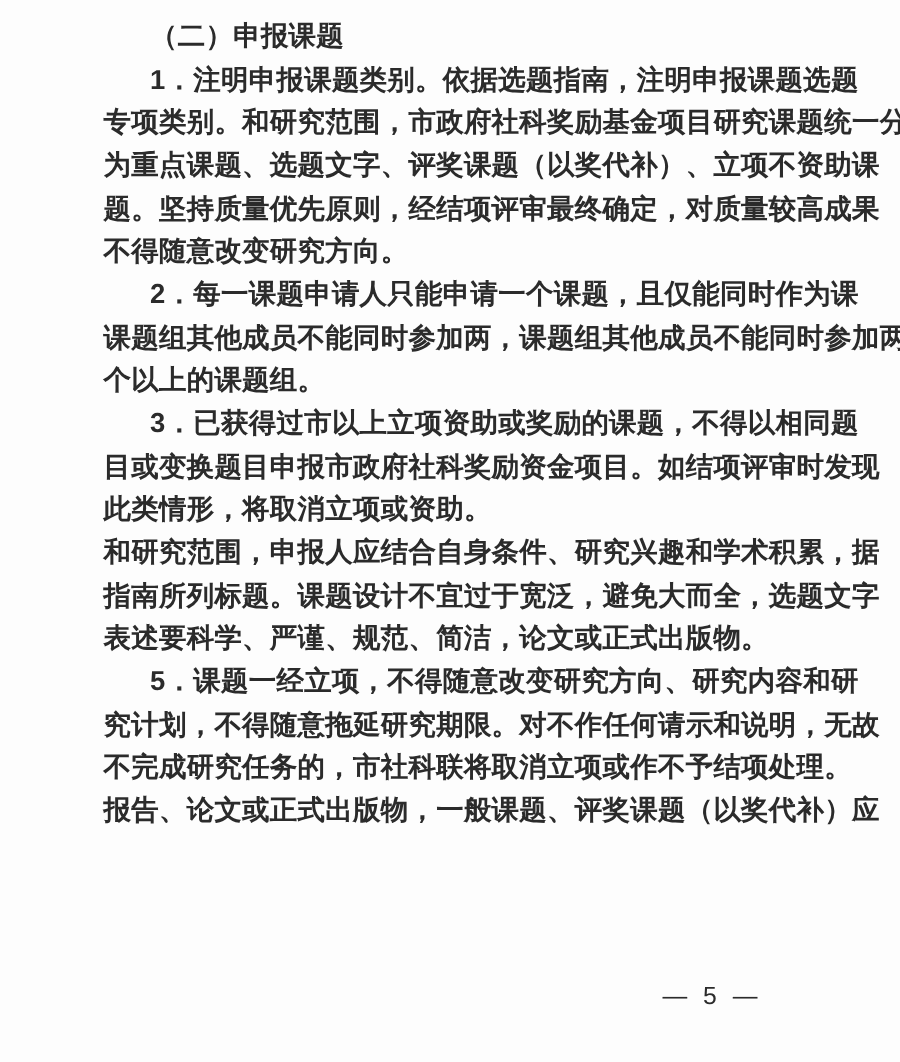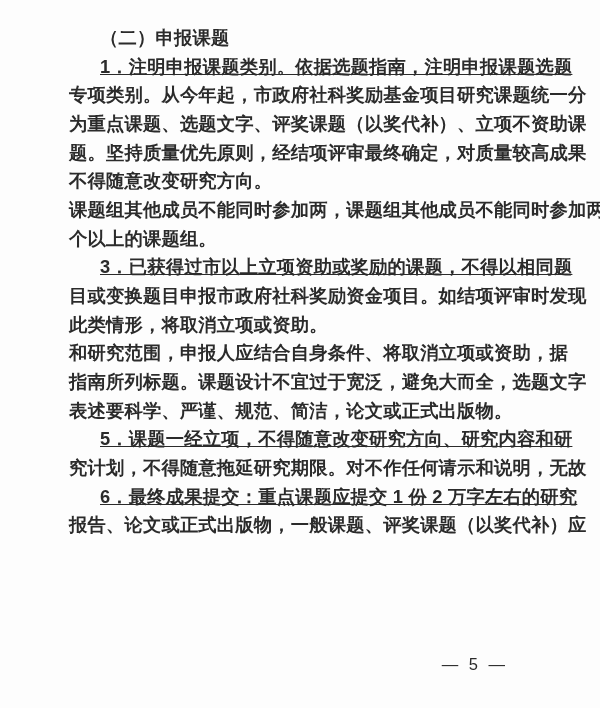--- a/index.html
+++ b/index.html
@@ -12,34 +12,33 @@
     width: 600px;
     height: 708px;
     background: #fdfdfd;
     font-family: "Liberation Sans", sans-serif;
     color: #2b2b2b;
     overflow: hidden;
   }
   .text-block {
     position: absolute;
     left: 69px;
-    top: 24px;
+    top: 10px;
     width: 474px;
     font-size: 18.3px;
     font-weight: 600;
   }
   .text-line {
     height: 28.68px;
     line-height: 28.68px;
     white-space: nowrap;
     letter-spacing: 0.2px;
   }
   .text-line.first-line {
     text-indent: 31px;
-    text-decoration: underline;
   }
   .section-heading {
     height: 28.68px;
     line-height: 28.68px;
     text-indent: 31px;
     white-space: nowrap;
     font-weight: 600;
     letter-spacing: 0.2px;
   }
   .page-number {
@@ -54,31 +53,32 @@
   }
 </style>
 </head>
 <body>
 
 <div class="page">
   <div class="text-block" id="text-block">
     <div class="section-heading">（二）申报课题</div>
 
   <div class="text-line first-line">1．注明申报课题类别。依据选题指南，注明申报课题选题</div>
-      <div class="text-line">专项类别。从今年起，市政府社科奖励基金项目研究课题统一分</div>
+      <div class="text-line">专项类别。和研究范围，市政府社科奖励基金项目研究课题统一分</div>
       <div class="text-line">为重点课题、选题文字、评奖课题（以奖代补）、立项不资助课</div>
       <div class="text-line">题。坚持质量优先原则，经结项评审最终确定，对质量较高成果</div>
       <div class="text-line">不得随意改变研究方向。</div>
+      <div class="text-line first-line">2．每一课题申请人只能申请一个课题，且仅能同时作为课</div>
       <div class="text-line">课题组其他成员不能同时参加两，课题组其他成员不能同时参加两</div>
       <div class="text-line">个以上的课题组。</div>
       <div class="text-line first-line">3．已获得过市以上立项资助或奖励的课题，不得以相同题</div>
       <div class="text-line">目或变换题目申报市政府社科奖励资金项目。如结项评审时发现</div>
       <div class="text-line">此类情形，将取消立项或资助。</div>
-      <div class="text-line">和研究范围，申报人应结合自身条件、将取消立项或资助，据</div>
+      <div class="text-line">和研究范围，申报人应结合自身条件、研究兴趣和学术积累，据</div>
       <div class="text-line">指南所列标题。课题设计不宜过于宽泛，避免大而全，选题文字</div>
       <div class="text-line">表述要科学、严谨、规范、简洁，论文或正式出版物。</div>
       <div class="text-line first-line">5．课题一经立项，不得随意改变研究方向、研究内容和研</div>
       <div class="text-line">究计划，不得随意拖延研究期限。对不作任何请示和说明，无故</div>
-      <div class="text-line first-line">6．最终成果提交：重点课题应提交 1 份 2 万字左右的研究</div>
+      <div class="text-line">不完成研究任务的，市社科联将取消立项或作不予结项处理。</div>
       <div class="text-line">报告、论文或正式出版物，一般课题、评奖课题（以奖代补）应</div>
     </div>
   <div class="page-number">— 5 —</div>
 </div>
 
 </body></html>

